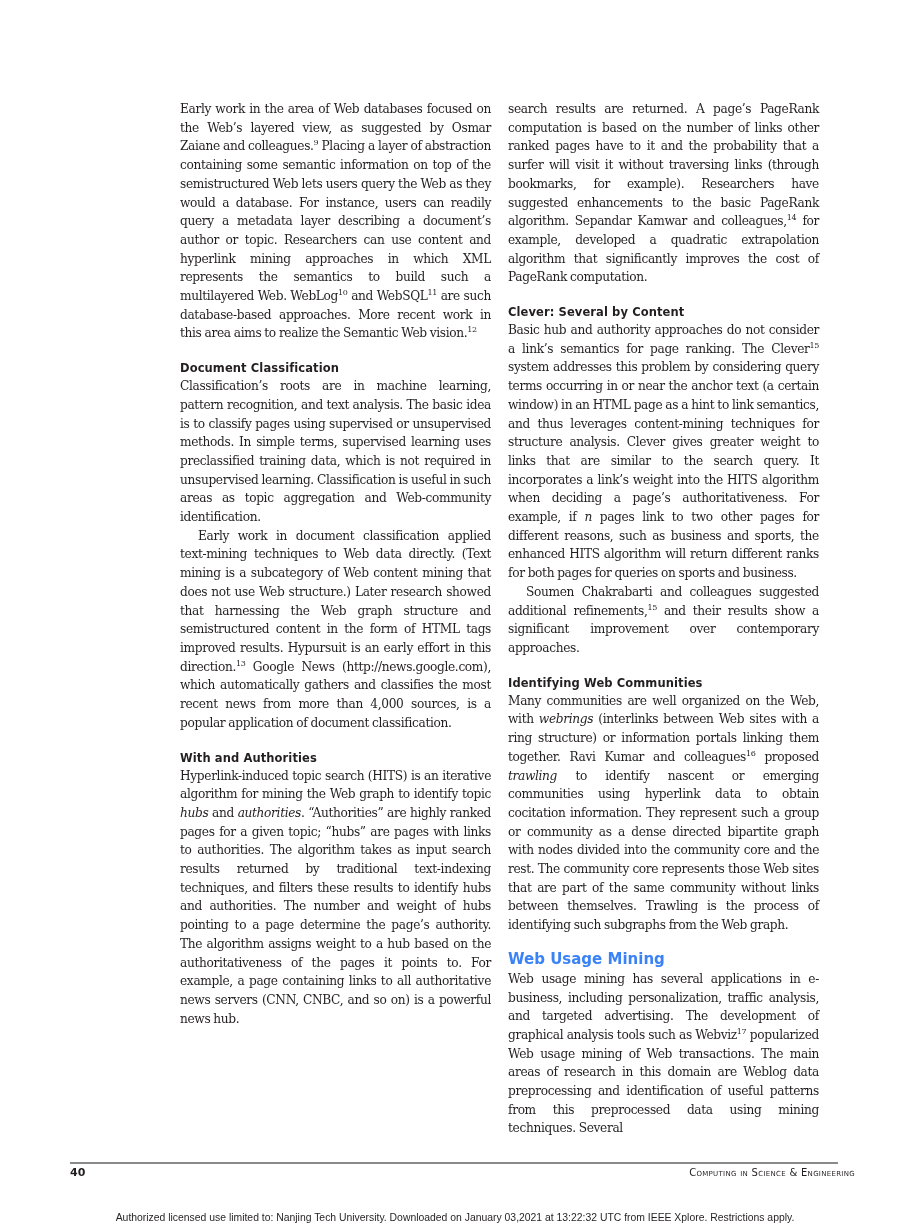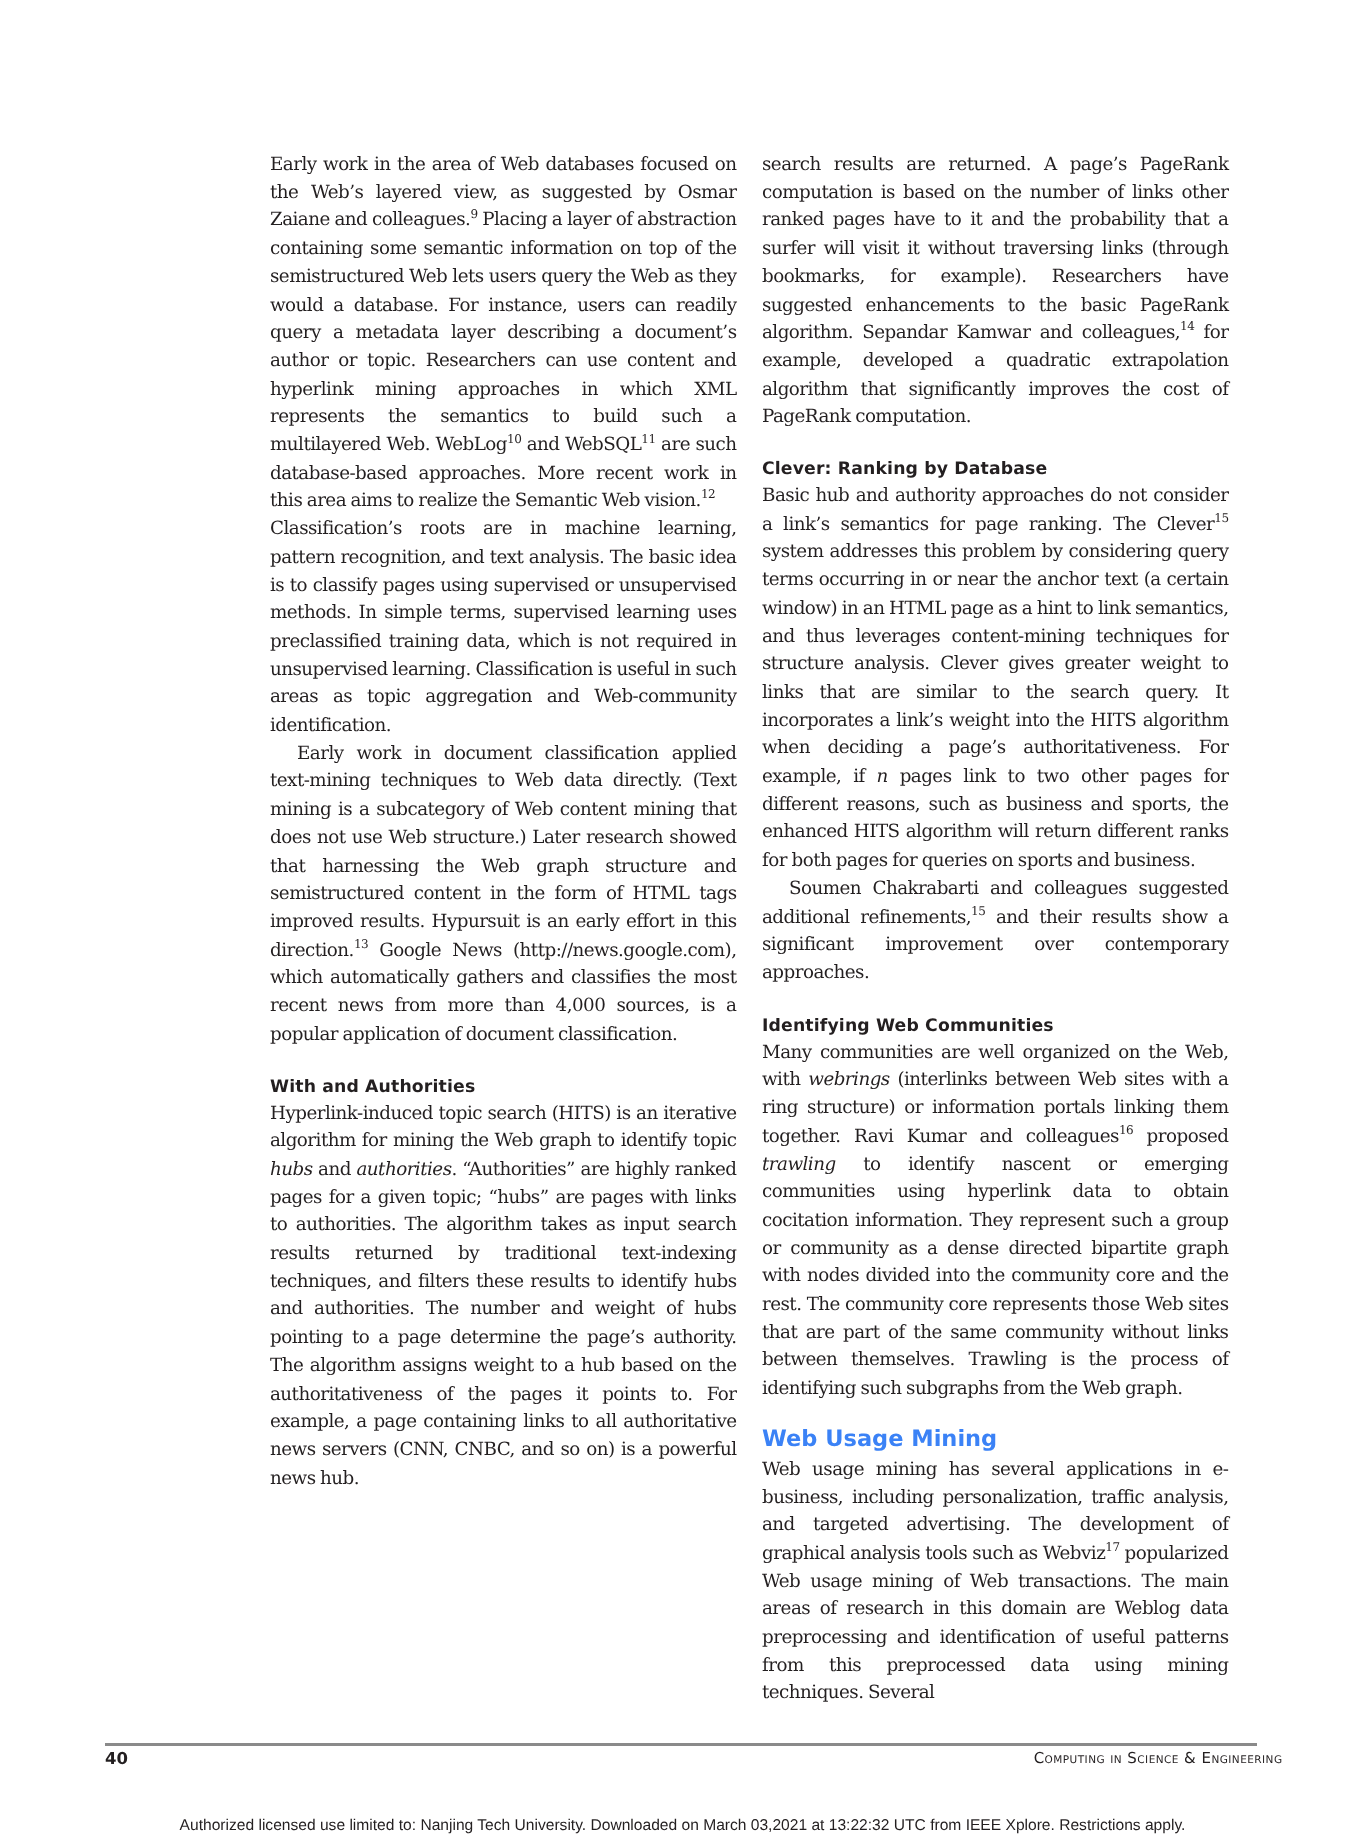--- a/index.html
+++ b/index.html
@@ -18,37 +18,38 @@
   .pagenum { position: absolute; left: 70px; top: 1166px; font-family: "DejaVu Sans", "Liberation Sans", sans-serif; font-weight: bold; font-size: 11px; }
   .journal { position: absolute; right: 55px; top: 1167px; font-family: "DejaVu Sans", "Liberation Sans", sans-serif; font-size: 10px; font-variant: small-caps; letter-spacing: 0.3px; color: #231f20; }
   .license { position: absolute; left: 0; width: 910px; top: 1212px; text-align: center; font-family: "Liberation Sans", sans-serif; font-size: 10.4px; color: #231f20; }
 </style>
 </head>
 <body>
 
 <div class="col left">
   <p><span>Early work in the area of Web databases focused on the Web’s layered view, as suggested by Osmar Zaiane and colleagues.</span><sup>9</sup><span> Placing a layer of abstraction containing some semantic information on top of the semistructured Web lets users query the Web as they would a database. For instance, users can readily query a metadata layer describing a document’s author or topic. Researchers can use content and hyperlink mining approaches in which XML represents the semantics to build such a multilayered Web. WebLog</span><sup>10</sup><span> and WebSQL</span><sup>11</sup><span> are such database-based approaches. More recent work in this area aims to realize the Semantic Web vision.</span><sup>12</sup></p>
 
+  <h3 class="sub gap">Document Classification</h3>
   <p>Classification’s roots are in machine learning, pattern recognition, and text analysis. The basic idea is to classify pages using supervised or unsupervised methods. In simple terms, supervised learning uses preclassified training data, which is not required in unsupervised learning. Classification is useful in such areas as topic aggregation and Web-community identification.</p>
   <p class="indent"><span>Early work in document classification applied text-mining techniques to Web data directly. (Text mining is a subcategory of Web content mining that does not use Web structure.) Later research showed that harnessing the Web graph structure and semistructured content in the form of HTML tags improved results. Hypursuit is an early effort in this direction.</span><sup>13</sup><span> Google News (http://news.google.com), which automatically gathers and classifies the most recent news from more than 4,000 sources, is a popular application of document classification.</span></p>
 
   <h3 class="sub gap">With and Authorities</h3>
   <p><span>Hyperlink-induced topic search (HITS) is an iterative algorithm for mining the Web graph to identify topic </span><em>hubs</em><span> and </span><em>authorities</em><span>. “Authorities” are highly ranked pages for a given topic; “hubs” are pages with links to authorities. The algorithm takes as input search results returned by traditional text-indexing techniques, and filters these results to identify hubs and authorities. The number and weight of hubs pointing to a page determine the page’s authority. The algorithm assigns weight to a hub based on the authoritativeness of the pages it points to. For example, a page containing links to all authoritative news servers (CNN, CNBC, and so on) is a powerful news hub.</span></p>
 </div>
 
 <div class="col right">
   <p><span>search results are returned. A page’s PageRank computation is based on the number of links other ranked pages have to it and the probability that a surfer will visit it without traversing links (through bookmarks, for example). Researchers have suggested enhancements to the basic PageRank algorithm. Sepandar Kamwar and colleagues,</span><sup>14</sup><span> for example, developed a quadratic extrapolation algorithm that significantly improves the cost of PageRank computation.</span></p>
 
-  <h3 class="sub gap">Clever: Ranking by Database</h3>
+  <h3 class="sub gap">Clever: Several by Content</h3>
   <p><span>Basic hub and authority approaches do not consider a link’s semantics for page ranking. The Clever</span><sup>15</sup><span> system addresses this problem by considering query terms occurring in or near the anchor text (a certain window) in an HTML page as a hint to link semantics, and thus leverages content-mining techniques for structure analysis. Clever gives greater weight to links that are similar to the search query. It incorporates a link’s weight into the HITS algorithm when deciding a page’s authoritativeness. For example, if </span><em>n</em><span> pages link to two other pages for different reasons, such as business and sports, the enhanced HITS algorithm will return different ranks for both pages for queries on sports and business.</span></p>
   <p class="indent"><span>Soumen Chakrabarti and colleagues suggested additional refinements,</span><sup>15</sup><span> and their results show a significant improvement over contemporary approaches.</span></p>
 
   <h3 class="sub gap">Identifying Web Communities</h3>
   <p><span>Many communities are well organized on the Web, with </span><em>webrings</em><span> (interlinks between Web sites with a ring structure) or information portals linking them together. Ravi Kumar and colleagues</span><sup>16</sup><span> proposed </span><em>trawling</em><span> to identify nascent or emerging communities using hyperlink data to obtain cocitation information. They represent such a group or community as a dense directed bipartite graph with nodes divided into the community core and the rest. The community core represents those Web sites that are part of the same community without links between themselves. Trawling is the process of identifying such subgraphs from the Web graph.</span></p>
 
   <h2 class="sec" style="color: #3b82f6;">Web Usage Mining</h2>
   <p><span>Web usage mining has several applications in e-business, including personalization, traffic analysis, and targeted advertising. The development of graphical analysis tools such as Webviz</span><sup>17</sup><span> popularized Web usage mining of Web transactions. The main areas of research in this domain are Weblog data preprocessing and identification of useful patterns from this preprocessed data using mining techniques. Several</span></p>
 </div>
 
 <div class="rule"></div>
 <div class="pagenum">40</div>
 <div class="journal">Computing in Science &amp; Engineering</div>
-<div class="license">Authorized licensed use limited to: Nanjing Tech University. Downloaded on March 03,2021 at 13:22:32 UTC from IEEE Xplore. Restrictions apply.</div>
+<div class="license">Authorized licensed use limited to: Nanjing Tech University. Downloaded on January 03,2021 at 13:22:32 UTC from IEEE Xplore. Restrictions apply.</div>
 
 </body></html>

